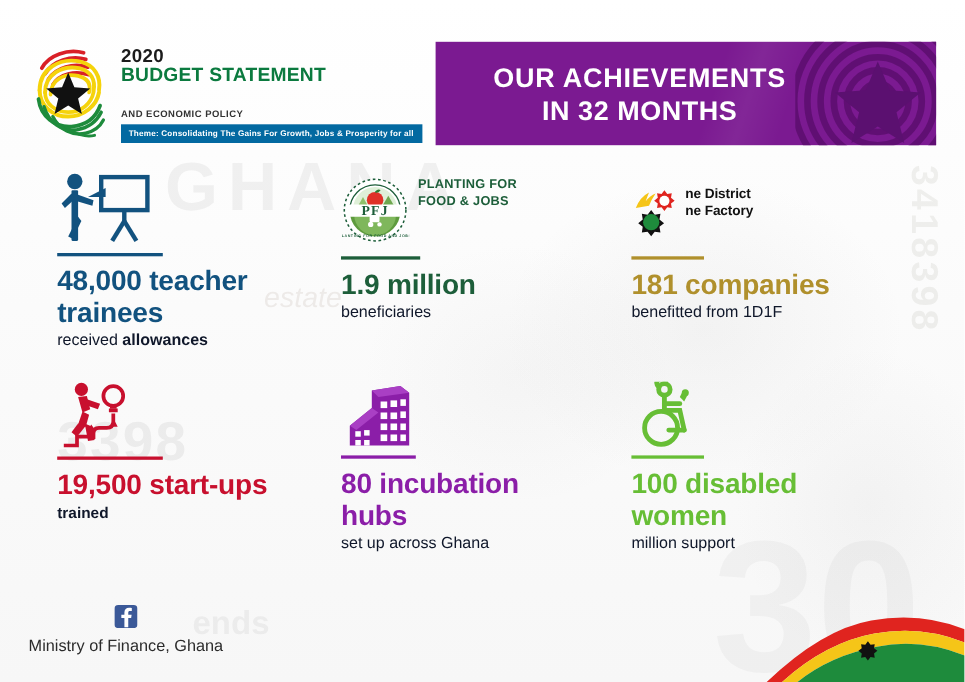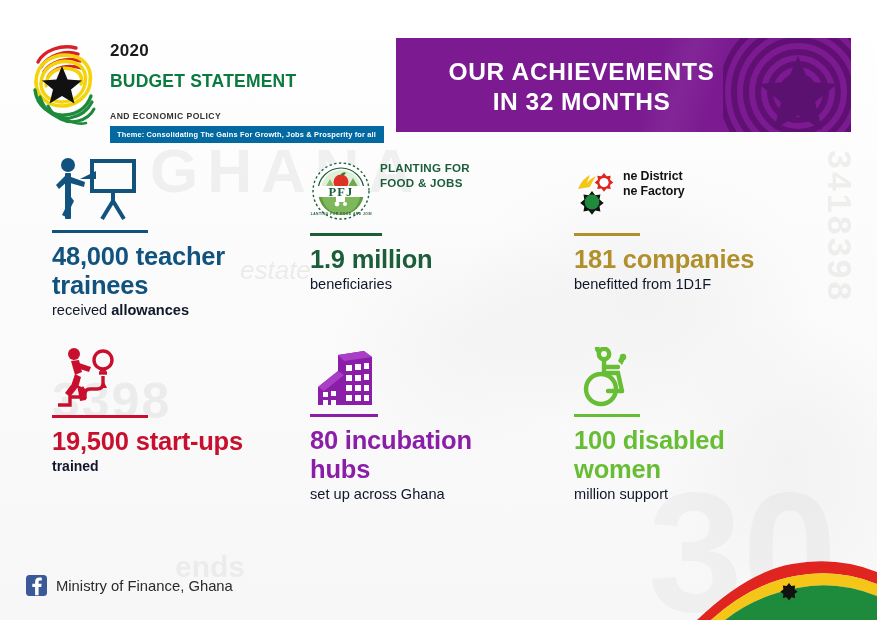--- a/index.html
+++ b/index.html
@@ -53,21 +53,21 @@
   }
 
   
   #header { position:absolute; left:0; top:0; width:877px; height:146px; }
 
   #brand-lockup { position:absolute; left:28px; top:36px; display:flex; align-items:flex-start; }
   #ghana-fingerprint-logo { width:72px; height:92px; flex:none; }
 
   #brand-text { margin-left:10px; padding-top:6px; }
   .brand-year { font-size:17px; font-weight:bold; color:#1b1b1b; line-height:1; letter-spacing:.3px; }
-  .brand-title { font-size:17.5px; font-weight:bold; color:#0b7a3f; line-height:1.12; letter-spacing:.2px; margin-top:13px; }
+  .brand-title { font-size:17.5px; font-weight:bold; color:#0b7a3f; line-height:1.12; letter-spacing:.2px; margin-top:0; }
   .brand-sub { font-size:8.6px; font-weight:bold; color:#333; letter-spacing:.45px; margin-top:19px; }
   .brand-theme {
     display:inline-block; margin-top:5px; background:#0369a1; color:#fff;
     font-size:7.4px; font-weight:bold; letter-spacing:.18px;
     padding:4px 8px 4px 7px; white-space:nowrap;
   }
 
   
   #achievements-banner {
     position:absolute; left:396px; top:38px; width:455px; height:94px;
@@ -100,21 +100,21 @@
   .stat-sub { font-size:14.6px; color:#0f172a; margin-top:2px; line-height:1.2; }
   .stat-sub b { font-weight:bold;margin-top:36px; }
   .stat-sub.bold-all { font-weight:bold; font-size:14px; }
 
   
   .logo-lockup { display:flex; align-items:flex-start; gap:8px; }
   .logo-lockup .lockup-words { font-size:11.6px; font-weight:bold; line-height:1.28; letter-spacing:.25px; }
 
   
   #footer-credit {
-    position:absolute; left:26px; bottom:24px; display:flex; align-items:center; gap:9px;
+    position:absolute; left:26px; bottom:24px; display:flex; align-items:center; gap:9px;flex-direction:column;
   }
   #facebook-icon { width:21px; height:21px; flex:none; }
   #footer-label { font-size:14.8px; color:#2b2b2b; }
 
   #ghana-flag-ribbon { position:absolute; right:0; bottom:0; width:200px; height:88px; }
 </style>
 </head>
 <body>
 
 <div id="bg-watermarks">

